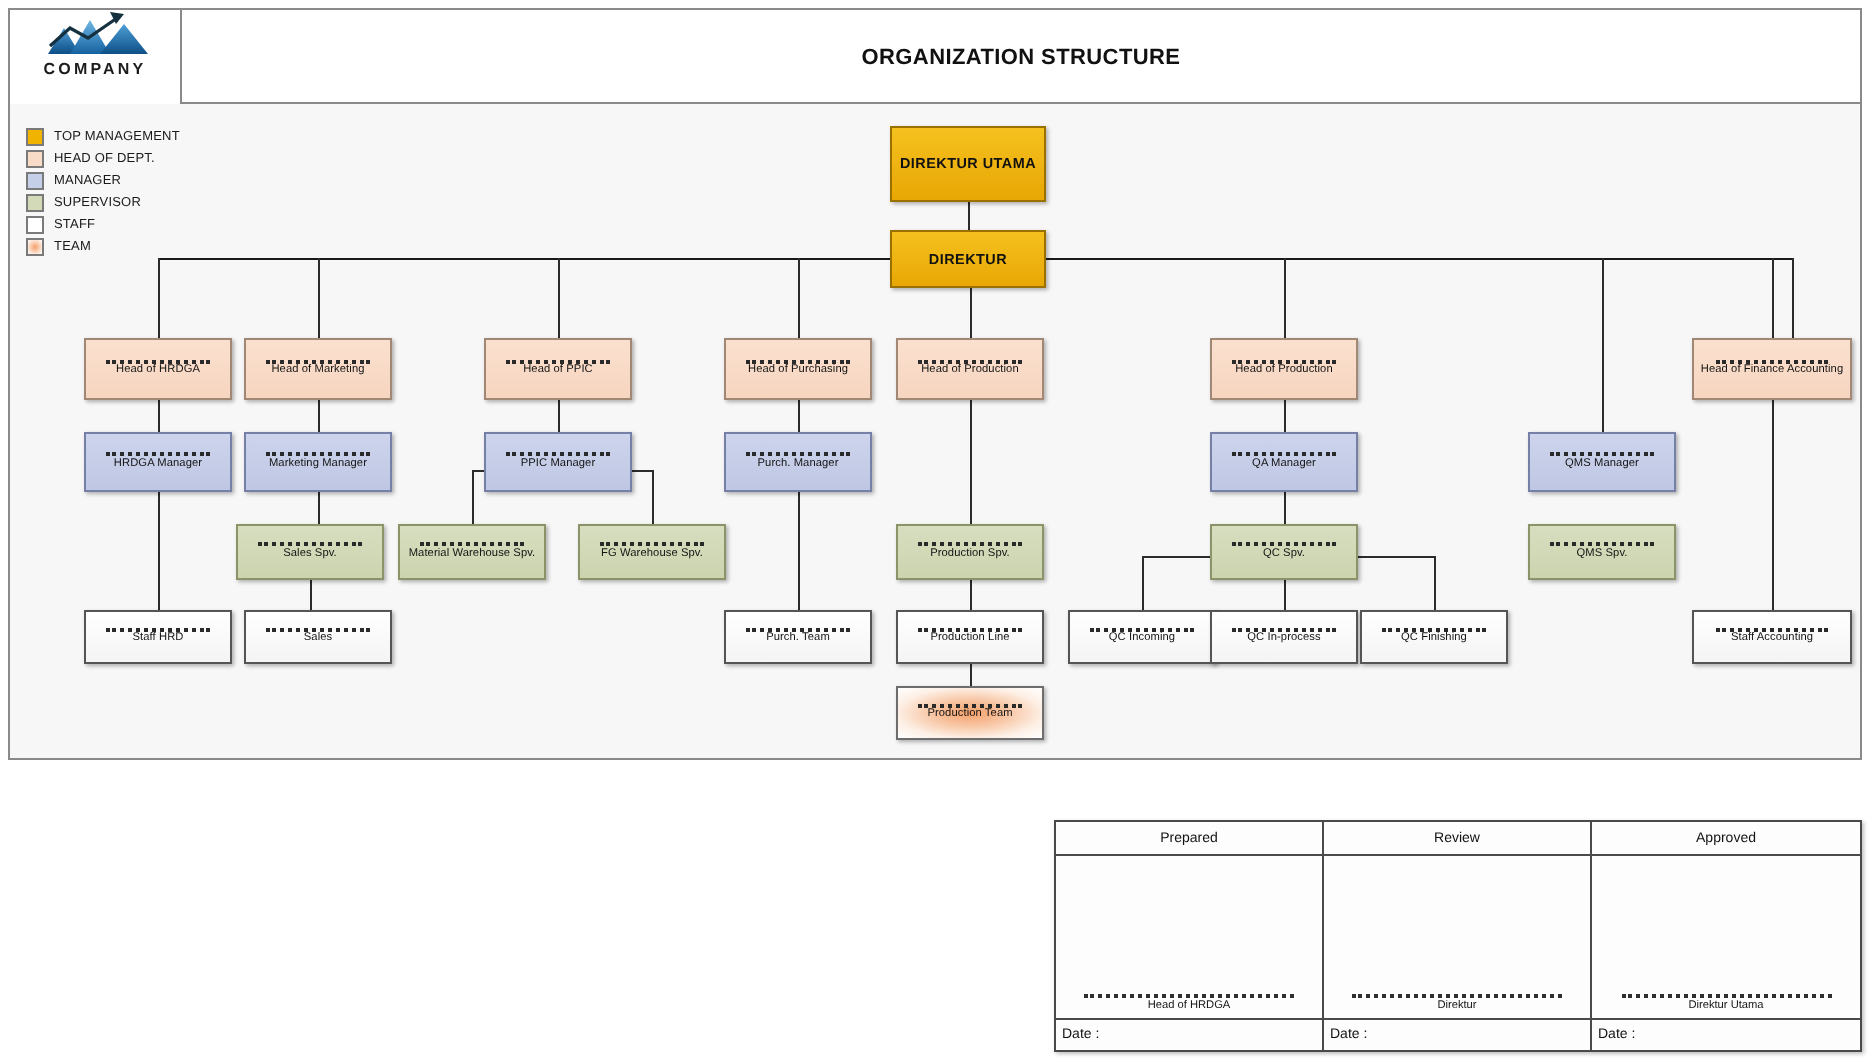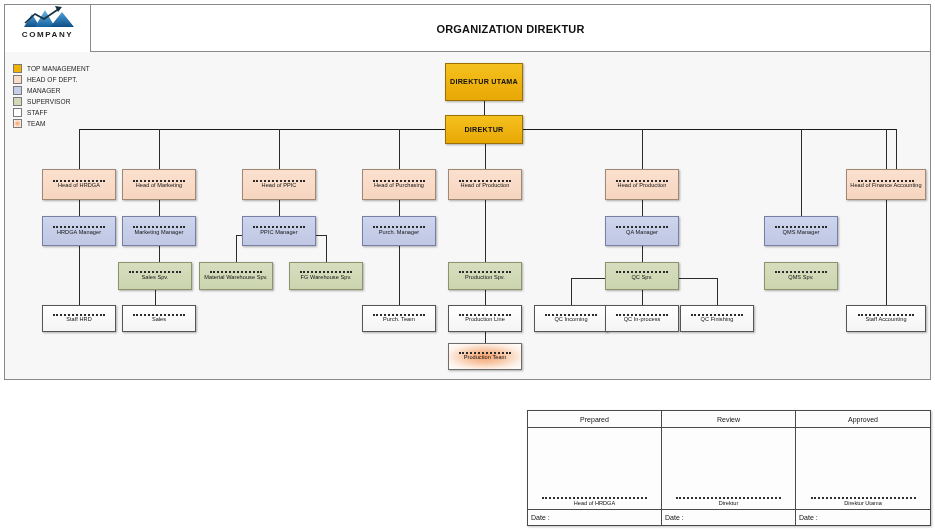--- a/index.html
+++ b/index.html
@@ -151,21 +151,21 @@
           </linearGradient>
         </defs>
         <polygon points="2,22 10,9 18,22" fill="url(#lg1)"></polygon>
         <polygon points="13,22 23,5 33,22" fill="url(#lg2)"></polygon>
         <polygon points="28,22 40,7 52,22" fill="url(#lg1)"></polygon>
         <path d="M3,18 L13,9 L22,14 L38,3" stroke="#15303f" stroke-width="1.6" fill="none"></path>
         <polygon points="33,1 40,2 36,7" fill="#15303f"></polygon>
       </svg>
       <div id="logo-word">COMPANY</div>
     </div>
-    <div id="page-title">ORGANIZATION DIREKTUR</div>
+    <div id="page-title">ORGANIZATION STRUCTURE</div>
   </div>
 
   <div id="legend">
       <div class="legend-row">
         <div class="legend-swatch" style="background: rgb(240, 180, 0);"></div>
         <div class="legend-label">TOP MANAGEMENT</div>
       </div>
       <div class="legend-row">
         <div class="legend-swatch" style="background: rgb(249, 220, 200);"></div>
         <div class="legend-label">HEAD OF DEPT.</div>

